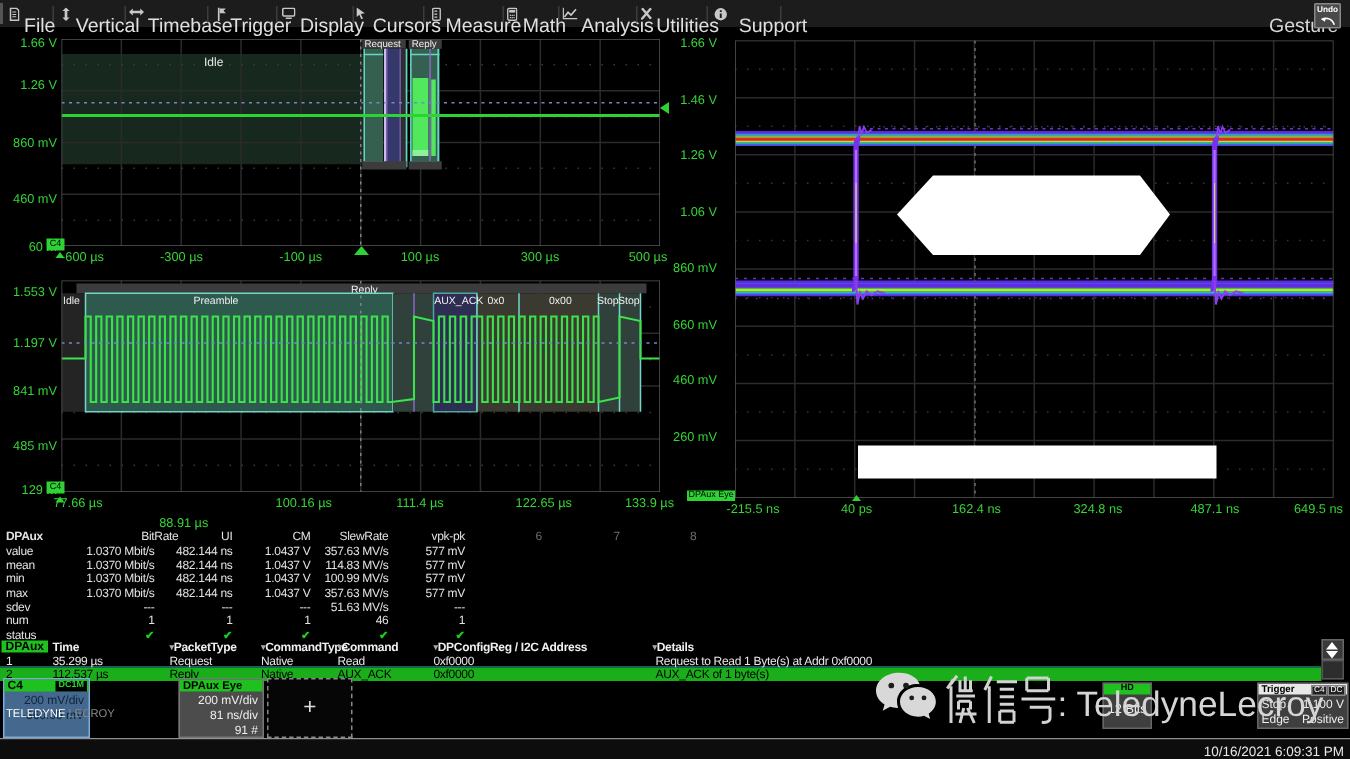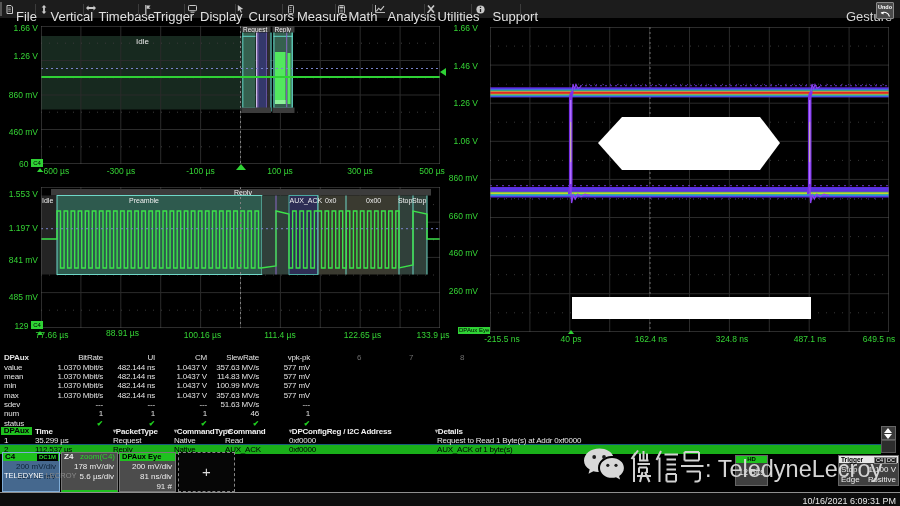--- a/index.html
+++ b/index.html
@@ -230,21 +230,21 @@
       <line x1="0" y1="41.7" x2="399" y2="41.7" stroke="#7a84cc" stroke-width="1" stroke-dasharray="2 3"></line>
       <rect x="0" y="0" width="399" height="141" fill="none" stroke="#585858" stroke-width="1"></rect>
     </svg>
 <div class="gr-r" style="left:0;top:188.5px;width:38px">1.553 V</div>
 <div class="gr-r" style="left:0;top:223px;width:38px">1.197 V</div>
 <div class="gr-r" style="left:0;top:255px;width:38px">841 mV</div>
 <div class="gr-r" style="left:0;top:291.5px;width:38px">485 mV</div>
 <div class="gr-r" style="left:0;top:320.5px;width:38px">129 m</div>
 <div class="abs" style="left:31px;top:321px;width:12px;height:8px;background:#2fd235;color:#000;font-size:6px;text-align:center;line-height:8px">C4</div>
 <div class="gr-c" style="left:52px;top:330px">77.66 µs</div>
-<div class="gr-c" style="left:122.5px;top:328px">88.91 µs</div>
+<div class="gr-c" style="left:122.5px;top:343px">88.91 µs</div>
 <div class="gr-c" style="left:202.5px;top:330px">100.16 µs</div>
 <div class="gr-c" style="left:280px;top:330px">111.4 µs</div>
 <div class="gr-c" style="left:362.5px;top:330px">122.65 µs</div>
 <div class="gr-c" style="left:433px;top:330px">133.9 µs</div>
 <div class="abs" style="left:37px;top:331px;width:0;height:0;border-left:3px solid transparent;border-right:3px solid transparent;border-bottom:4px solid #2fd235"></div>
 <svg class="abs" style="left:490px;top:27px" width="399" height="305" viewBox="0 0 399 305">
       <rect width="399" height="305" fill="#000"></rect>
       <line x1="39.9" y1="0" x2="39.9" y2="305" stroke="#2b2b2b" stroke-width="1"></line>
       <line x1="79.8" y1="0" x2="79.8" y2="305" stroke="#2b2b2b" stroke-width="1"></line>
       <line x1="119.7" y1="0" x2="119.7" y2="305" stroke="#2b2b2b" stroke-width="1"></line>
@@ -322,21 +322,21 @@
 <div class="abs" style="left:458px;top:326.5px;background:#2fd235;color:#000;font-size:6px;line-height:7px;padding:0 1px">DPAux Eye</div>
 <div class="abs" style="left:568px;top:330px;width:0;height:0;border-left:3px solid transparent;border-right:3px solid transparent;border-bottom:4px solid #2fd235"></div>
 <div class="mtxt" style="left:4px;top:353px;font-weight:bold">DPAux</div>
 <div class="mtxt" style="left:4px;top:362.7px">value</div>
 <div class="mtxt" style="left:4px;top:372px">mean</div>
 <div class="mtxt" style="left:4px;top:381.3px">min</div>
 <div class="mtxt" style="left:4px;top:390.7px">max</div>
 <div class="mtxt" style="left:4px;top:400px">sdev</div>
 <div class="mtxt" style="left:4px;top:409.3px">num</div>
 <div class="mtxt" style="left:4px;top:418.7px">status</div>
-<div class="mnum" style="left:28px;top:353px">BitRate</div>
+<div class="mnum" style="left:44px;top:353px">BitRate</div>
 <div class="mnum" style="left:80px;top:353px">UI</div>
 <div class="mnum" style="left:132px;top:353px">CM</div>
 <div class="mnum" style="left:184px;top:353px">SlewRate</div>
 <div class="mnum" style="left:235px;top:353px">vpk-pk</div>
 <div class="ghdr" style="left:357px;top:353px">6</div>
 <div class="ghdr" style="left:409px;top:353px">7</div>
 <div class="ghdr" style="left:460px;top:353px">8</div>
 <div class="mnum" style="left:28px;top:362.7px">1.0370 Mbit/s</div>
 <div class="mnum" style="left:80px;top:362.7px">482.144 ns</div>
 <div class="mnum" style="left:132px;top:362.7px">1.0437 V</div>
@@ -399,26 +399,20 @@
 <div class="abs" style="left:884px;top:427.5px;width:0;height:0;border-left:4.5px solid transparent;border-right:4.5px solid transparent;border-bottom:5px solid #fff"></div>
 <div class="abs" style="left:884px;top:433.5px;width:0;height:0;border-left:4.5px solid transparent;border-right:4.5px solid transparent;border-top:5px solid #fff"></div>
 <div class="abs" style="left:881px;top:440px;width:15px;height:13px;background:#2d2d2d;border:1px solid #555"></div>
 <div class="abs" style="left:2px;top:452px;width:58px;height:40px;background:#45688e;border:1px solid #7fadd8">
       <div style="position:absolute;left:0;top:0;width:100%;height:7.5px;background:#1fc11f"></div>
       <div style="position:absolute;left:2px;top:0;color:#000;font-size:8px;font-weight:bold;line-height:8px">C4</div>
       <div style="position:absolute;right:1px;top:0.5px;background:#000;color:#2ad42a;font-size:6px;font-weight:bold;line-height:7px;padding:0 2px">DC1M</div>
       <div style="position:absolute;right:3px;top:9px;color:#0d2338;font-size:8px">200 mV/div</div>
       <div style="position:absolute;right:3px;top:19px;color:#0d2338;font-size:8px">-860.00 mV</div>
     </div>
-<div class="abs" style="left:61px;top:452px;width:57px;height:40px;background:#4c4c4c;border:1px solid #777;border-bottom:2px solid #1fc11f">
-      <div style="position:absolute;left:2px;top:0;color:#eee;font-size:8px;font-weight:bold;line-height:8px">Z4</div>
-      <div style="position:absolute;right:2px;top:0;color:#2ad42a;font-size:8px;line-height:8px">zoom(C4)</div>
-      <div style="position:absolute;right:3px;top:9px;color:#eee;font-size:8px">178 mV/div</div>
-      <div style="position:absolute;right:3px;top:19px;color:#eee;font-size:8px">5.6 µs/div</div>
-    </div>
 <div class="abs" style="left:119px;top:452px;width:57px;height:40px;background:#4c4c4c;border:1px solid #777">
       <div style="position:absolute;left:0;top:0;width:100%;height:7.5px;background:#1fc11f"></div>
       <div style="position:absolute;left:2px;top:0;color:#000;font-size:7.5px;font-weight:bold;line-height:8px">DPAux Eye</div>
       <div style="position:absolute;right:3px;top:9px;color:#eee;font-size:8px">200 mV/div</div>
       <div style="position:absolute;right:3px;top:19px;color:#eee;font-size:8px">81 ns/div</div>
       <div style="position:absolute;right:3px;top:29px;color:#eee;font-size:8px">91 #</div>
     </div>
 <div class="abs" style="left:178px;top:452px;width:57px;height:40px;background:#060606;border:1px dashed #888;color:#ddd;font-size:15px;text-align:center;line-height:38px">+</div>
 <div class="abs" style="left:735px;top:455px;width:33px;height:31px;background:#3f3f3f;border:1px solid #666">
       <div style="position:absolute;left:0;top:0;width:100%;height:7px;background:#1fc11f;color:#000;font-size:6px;font-weight:bold;text-align:center;line-height:7px">HD</div>

